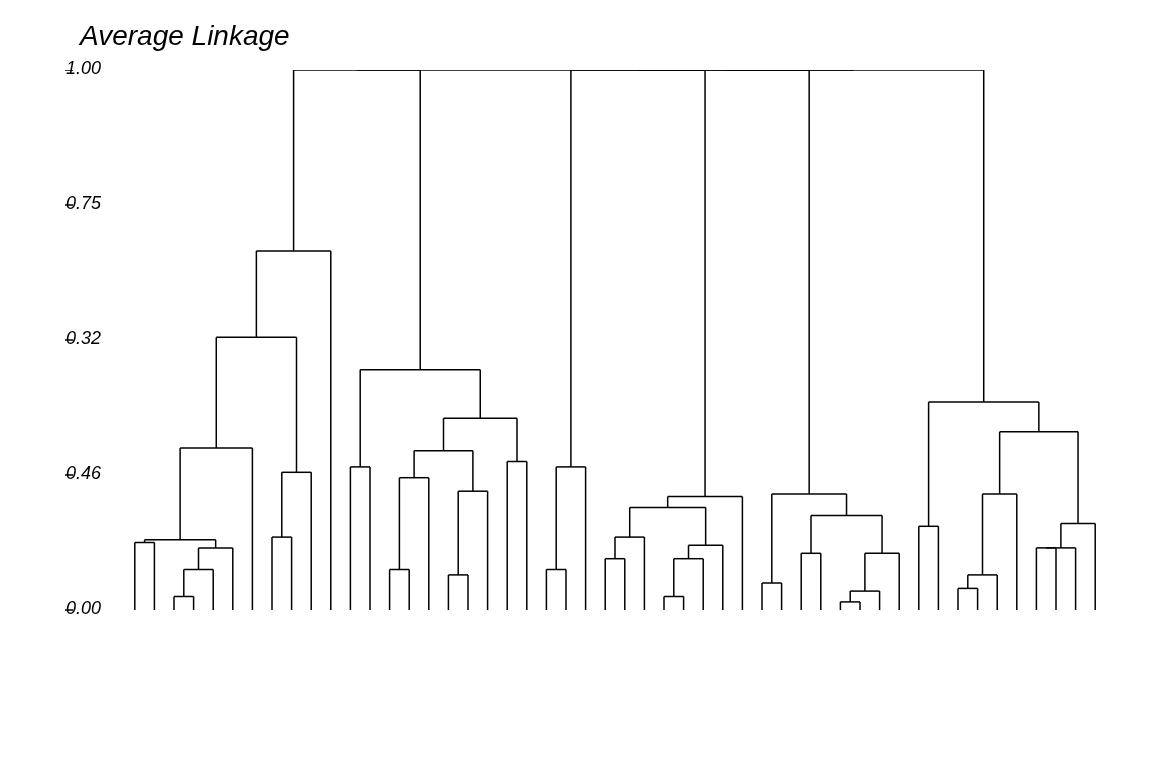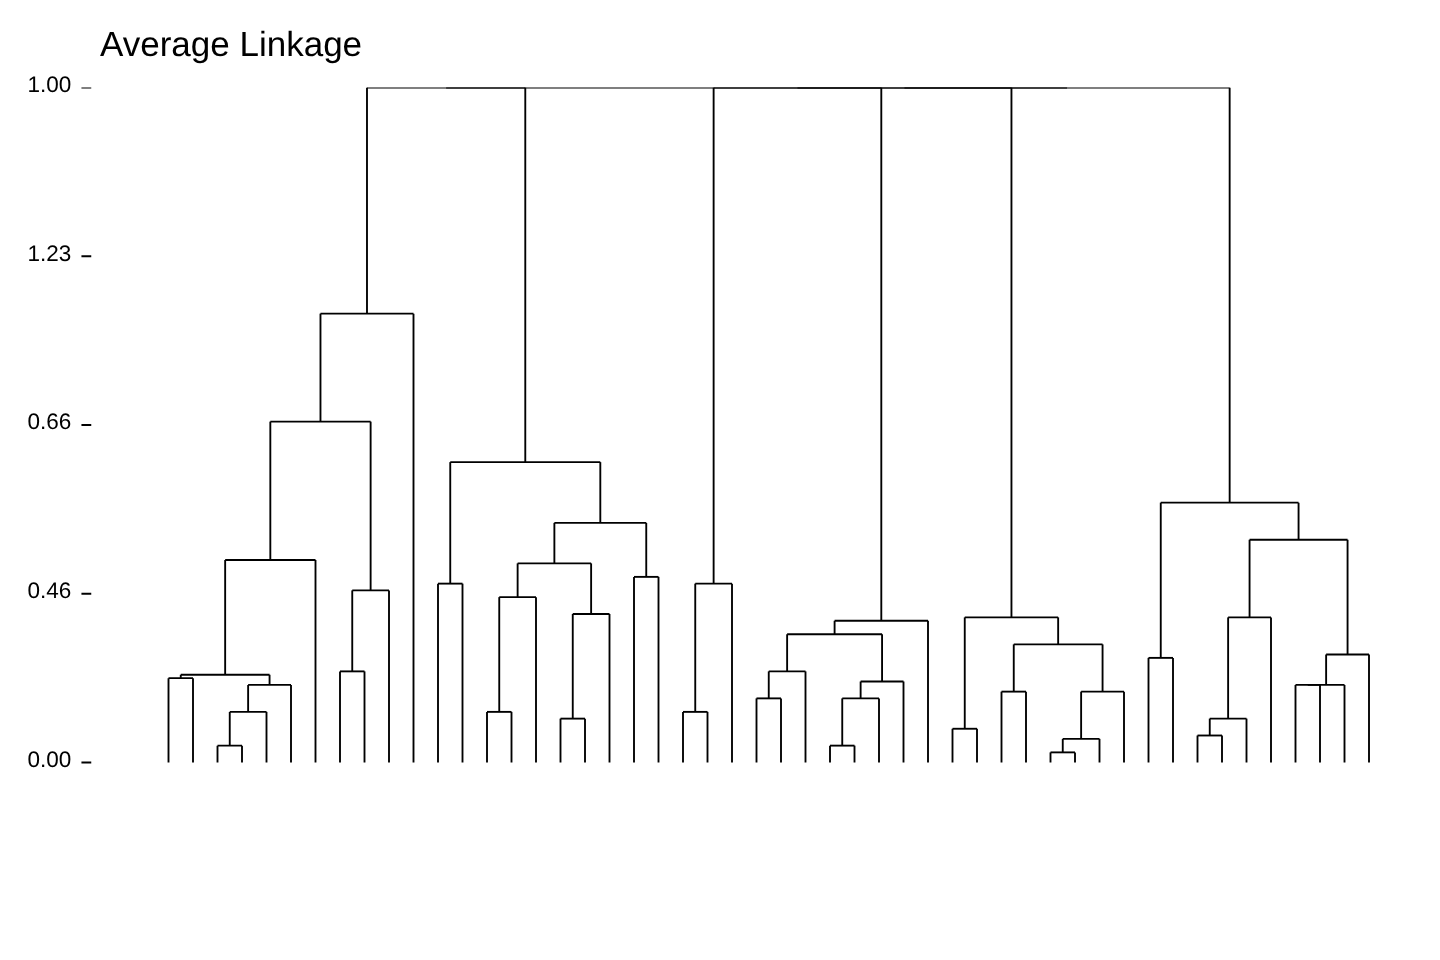--- a/index.html
+++ b/index.html
@@ -8,54 +8,55 @@
     width: 1152px;
     height: 768px;
     background: #ffffff;
     font-family: Arial, Helvetica, sans-serif;
     color: #000000;
   }
   .chart-wrap {
     position: relative;
     width: 1152px;
     height: 768px;
+    font-style: italic;
   }
   .title {
     position: absolute;
     left: 80px;
     top: 20px;
     font-size: 28px;
     font-weight: 400;
   }
   .plot {
     position: absolute;
     left: 65px;
     top: 70px;
     width: 1060px;
     height: 600px;
   }
   .y-tick-label {
     position: absolute;
-    right: 1095px;
+    right: 1036px;
     width: 50px;
-    text-align: right;
+    text-align: left;
     font-size: 18px;
     transform: translateY(-50%);
   }
 </style>
 </head>
 <body>
 
 <div class="chart-wrap">
   <div class="title">Average Linkage</div>
 
   <div class="y-tick-label" style="top:608px;">0.00</div>
   <div class="y-tick-label" style="top:473px;">0.46</div>
-  <div class="y-tick-label" style="top:338px;">0.66</div>
-  <div class="y-tick-label" style="top:203px;">1.23</div>
+  <div class="y-tick-label" style="top:338px;">0.32</div>
+  <div class="y-tick-label" style="top:203px;">0.75</div>
   <div class="y-tick-label" style="top:68px;">1.00</div>
 
   <svg class="plot" id="dendro-svg" viewBox="0 0 1060 600" width="1060" height="600">
       <line x1="0" y1="540" x2="8" y2="540" stroke="#000" stroke-width="1.5"></line>
       <line x1="0" y1="405" x2="8" y2="405" stroke="#000" stroke-width="1.5"></line>
       <line x1="0" y1="270" x2="8" y2="270" stroke="#000" stroke-width="1.5"></line>
       <line x1="0" y1="135" x2="8" y2="135" stroke="#000" stroke-width="1.5"></line>
       <line x1="0" y1="0" x2="8" y2="0" stroke="#000" stroke-width="1.5"></line>
       <line x1="69.8" y1="540" x2="69.8" y2="472.5" stroke="#000" stroke-width="1.5"></line>
       <line x1="89.4" y1="540" x2="89.4" y2="472.5" stroke="#000" stroke-width="1.5"></line>

